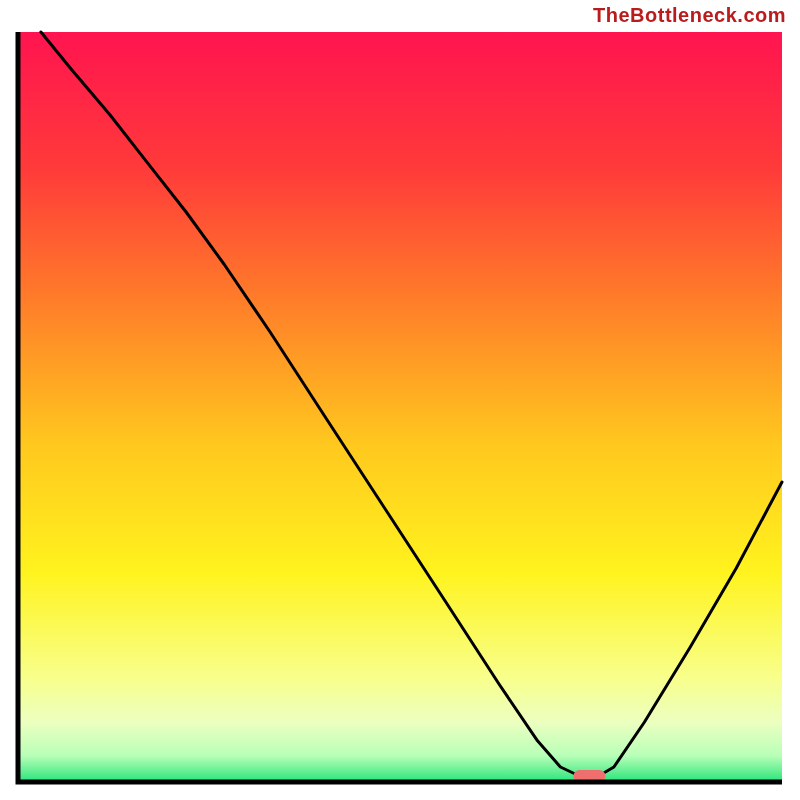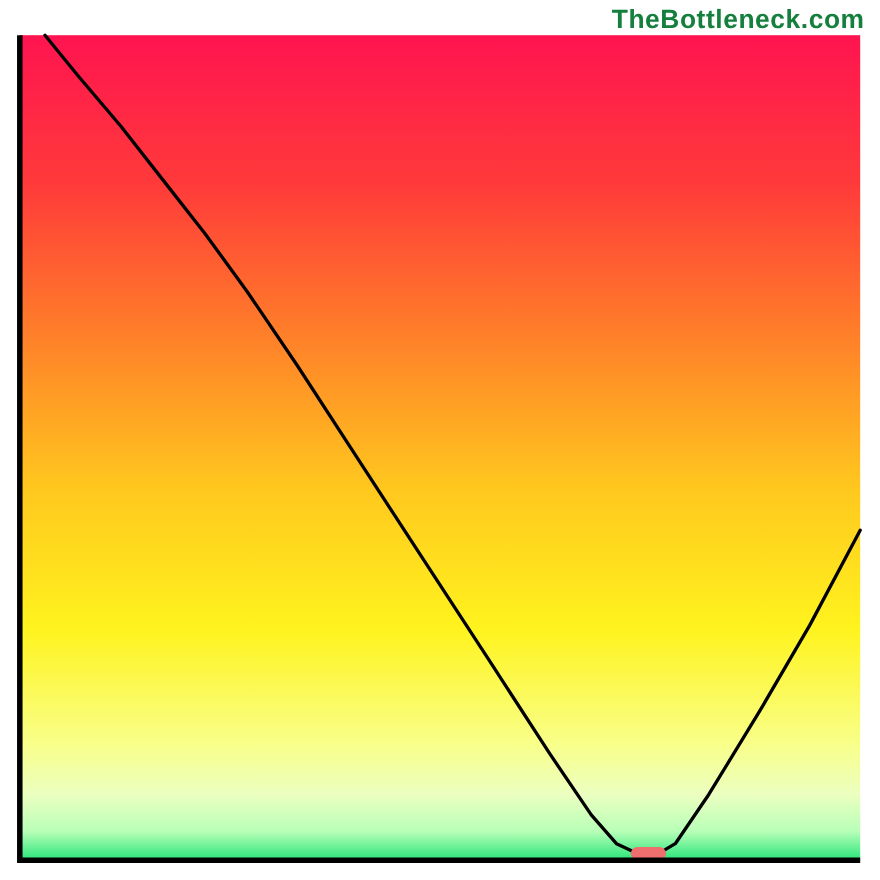--- a/index.html
+++ b/index.html
@@ -12,23 +12,23 @@
   }
   .wrap {
     position: relative;
     width: 800px;
     height: 800px;
   }
   .watermark {
     position: absolute;
     top: 4px;
     right: 14px;
-    font-size: 24px;
+    font-size: 20px;
     font-weight: 600;
-    color: #15803d;
+    color: #b91c1c;
     letter-spacing: 0.5px;
   }
   svg {
     display: block;
   }
 </style>
 </head>
 <body>
 <div class="wrap">
   <div class="watermark">TheBottleneck.com</div>

